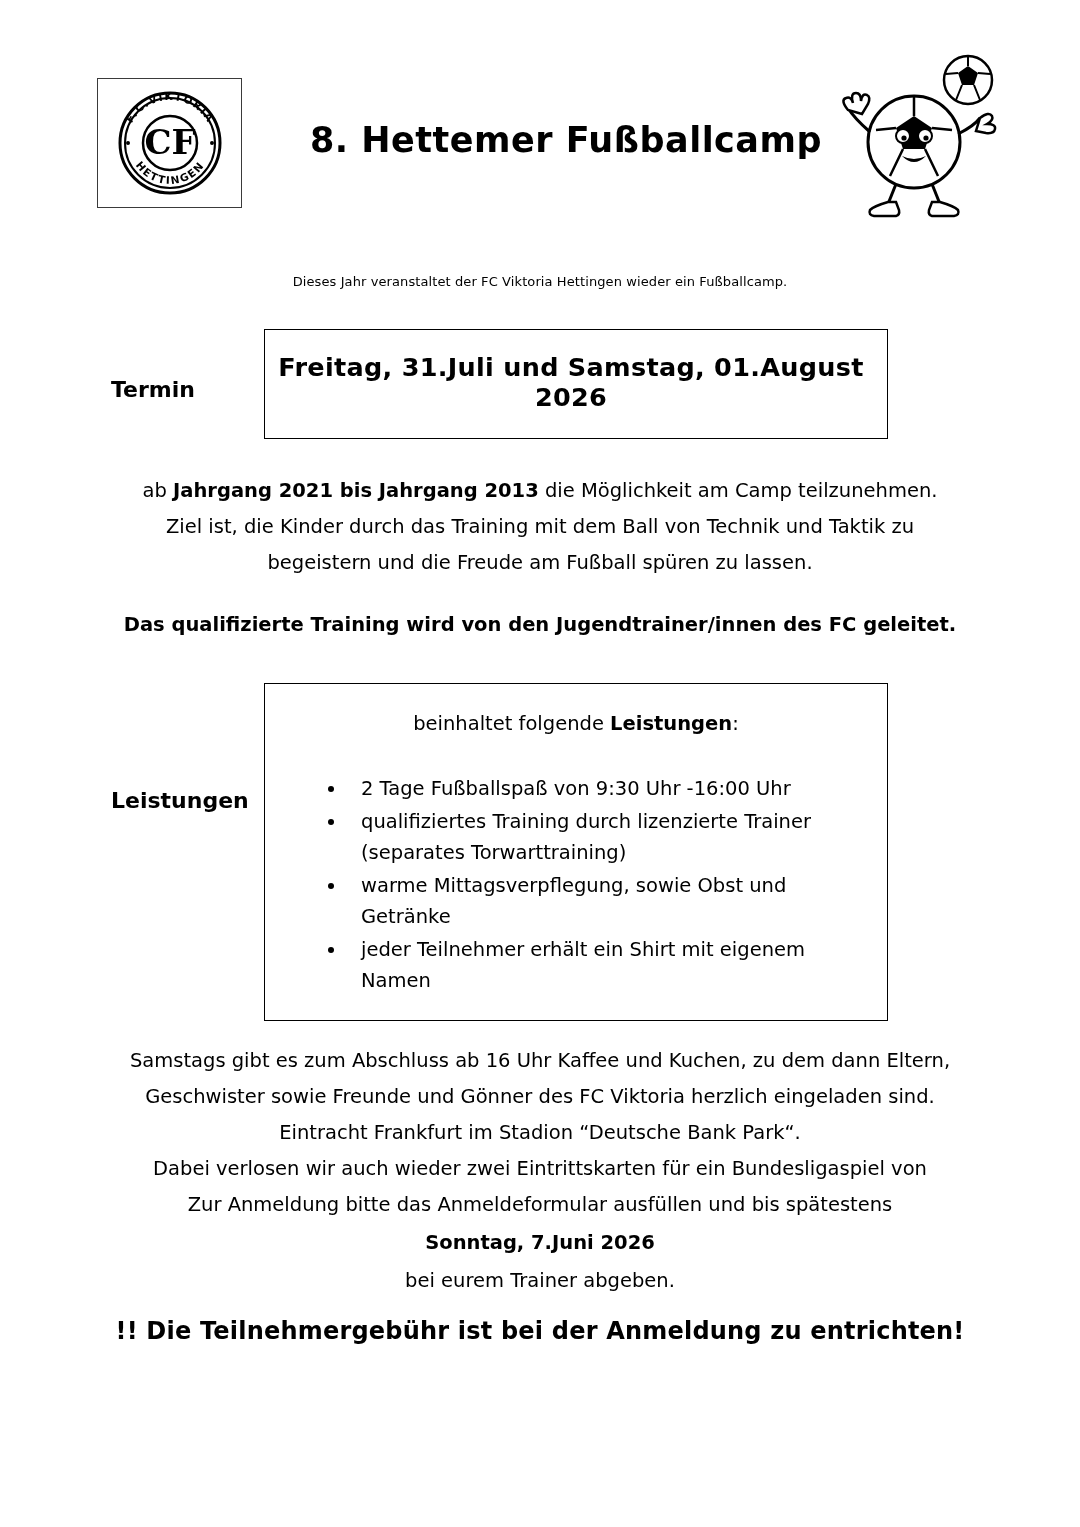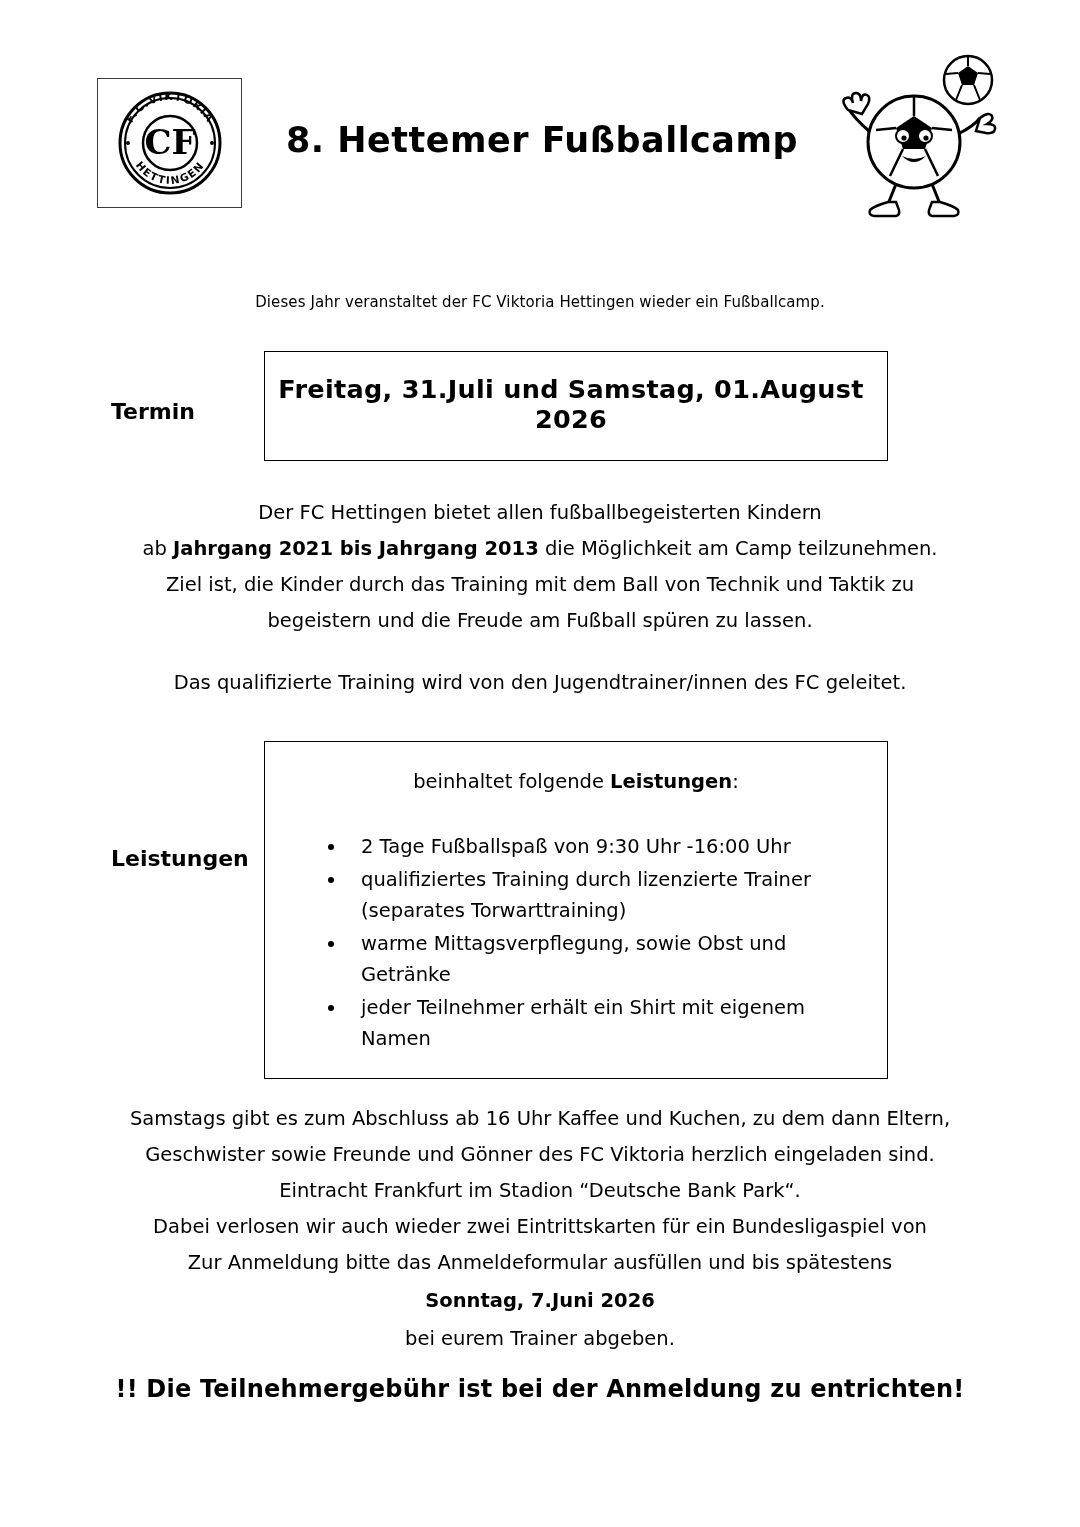--- a/index.html
+++ b/index.html
@@ -37,43 +37,43 @@
     border: 1px solid #3a3a3a;
     background: #fff;
     display: flex;
     align-items: center;
     justify-content: center;
   }
   .logo-svg { display:block; }
 
   .camp-title {
     position: absolute;
-    left: 272px;
+    left: 296px;
     top: 120px;
     width: 540px;
     text-align: center;
     font-family: "DejaVu Sans", sans-serif;
     font-size: 35px;
     font-weight: bold;
     letter-spacing: 0.5px;
   }
 
   .mascot {
     position: absolute;
     right: 78px;
     top: 52px;
     width: 180px;
     height: 175px;
   }
 
   
   .intro {
     text-align: center;
-    font-size: 15px;
-    margin-top: 63px;
+    font-size: 13px;
+    margin-top: 44px;
     letter-spacing: 0.1px;
   }
 
   .block-row {
     position: relative;
     margin-top: 40px;
   }
   .side-label {
     position: absolute;
     left: 111px;
@@ -102,21 +102,21 @@
     font-size: 19px;
     font-weight: bold;
   }
 
   .para {
     text-align: center;
     font-size: 19.5px;
     line-height: 36px;
   }
   .para.block1 { margin-top: 34px; }
-  .para.block2 { margin-top: 26px; }
+  .para.block2 { margin-top: 26px; font-weight: bold; }
   .b { font-weight: bold; }
 
   
   .leistungen-box {
     padding: 18px 26px 22px 26px;
   }
   .pkg-line1 {
     text-align: center;
     font-size: 19.5px;
   }
@@ -223,21 +223,20 @@
   <div class="intro">Dieses Jahr veranstaltet der FC Viktoria Hettingen wieder ein Fußballcamp.</div>
 
   <div class="block-row">
     <div class="side-label" style="top:48px;">Termin</div>
     <div class="boxed termin-box">
       <div class="termin-date">Freitag, 31.Juli und Samstag, 01.August 2026</div>
     </div>
   </div>
 
   <div class="para block1">
-    <div>Der FC Hettingen bietet allen fußballbegeisterten Kindern</div>
     <div>
       <span>ab </span><span class="b">Jahrgang 2021 bis Jahrgang 2013</span><span> die Möglichkeit am Camp teilzunehmen.</span>
     </div>
     <div>Ziel ist, die Kinder durch das Training mit dem Ball von Technik und Taktik zu</div>
     <div>begeistern und die Freude am Fußball spüren zu lassen.</div>
   </div>
 
   <div class="para block2">Das qualifizierte Training wird von den Jugendtrainer/innen des FC geleitet.</div>
 
   <div class="block-row">

